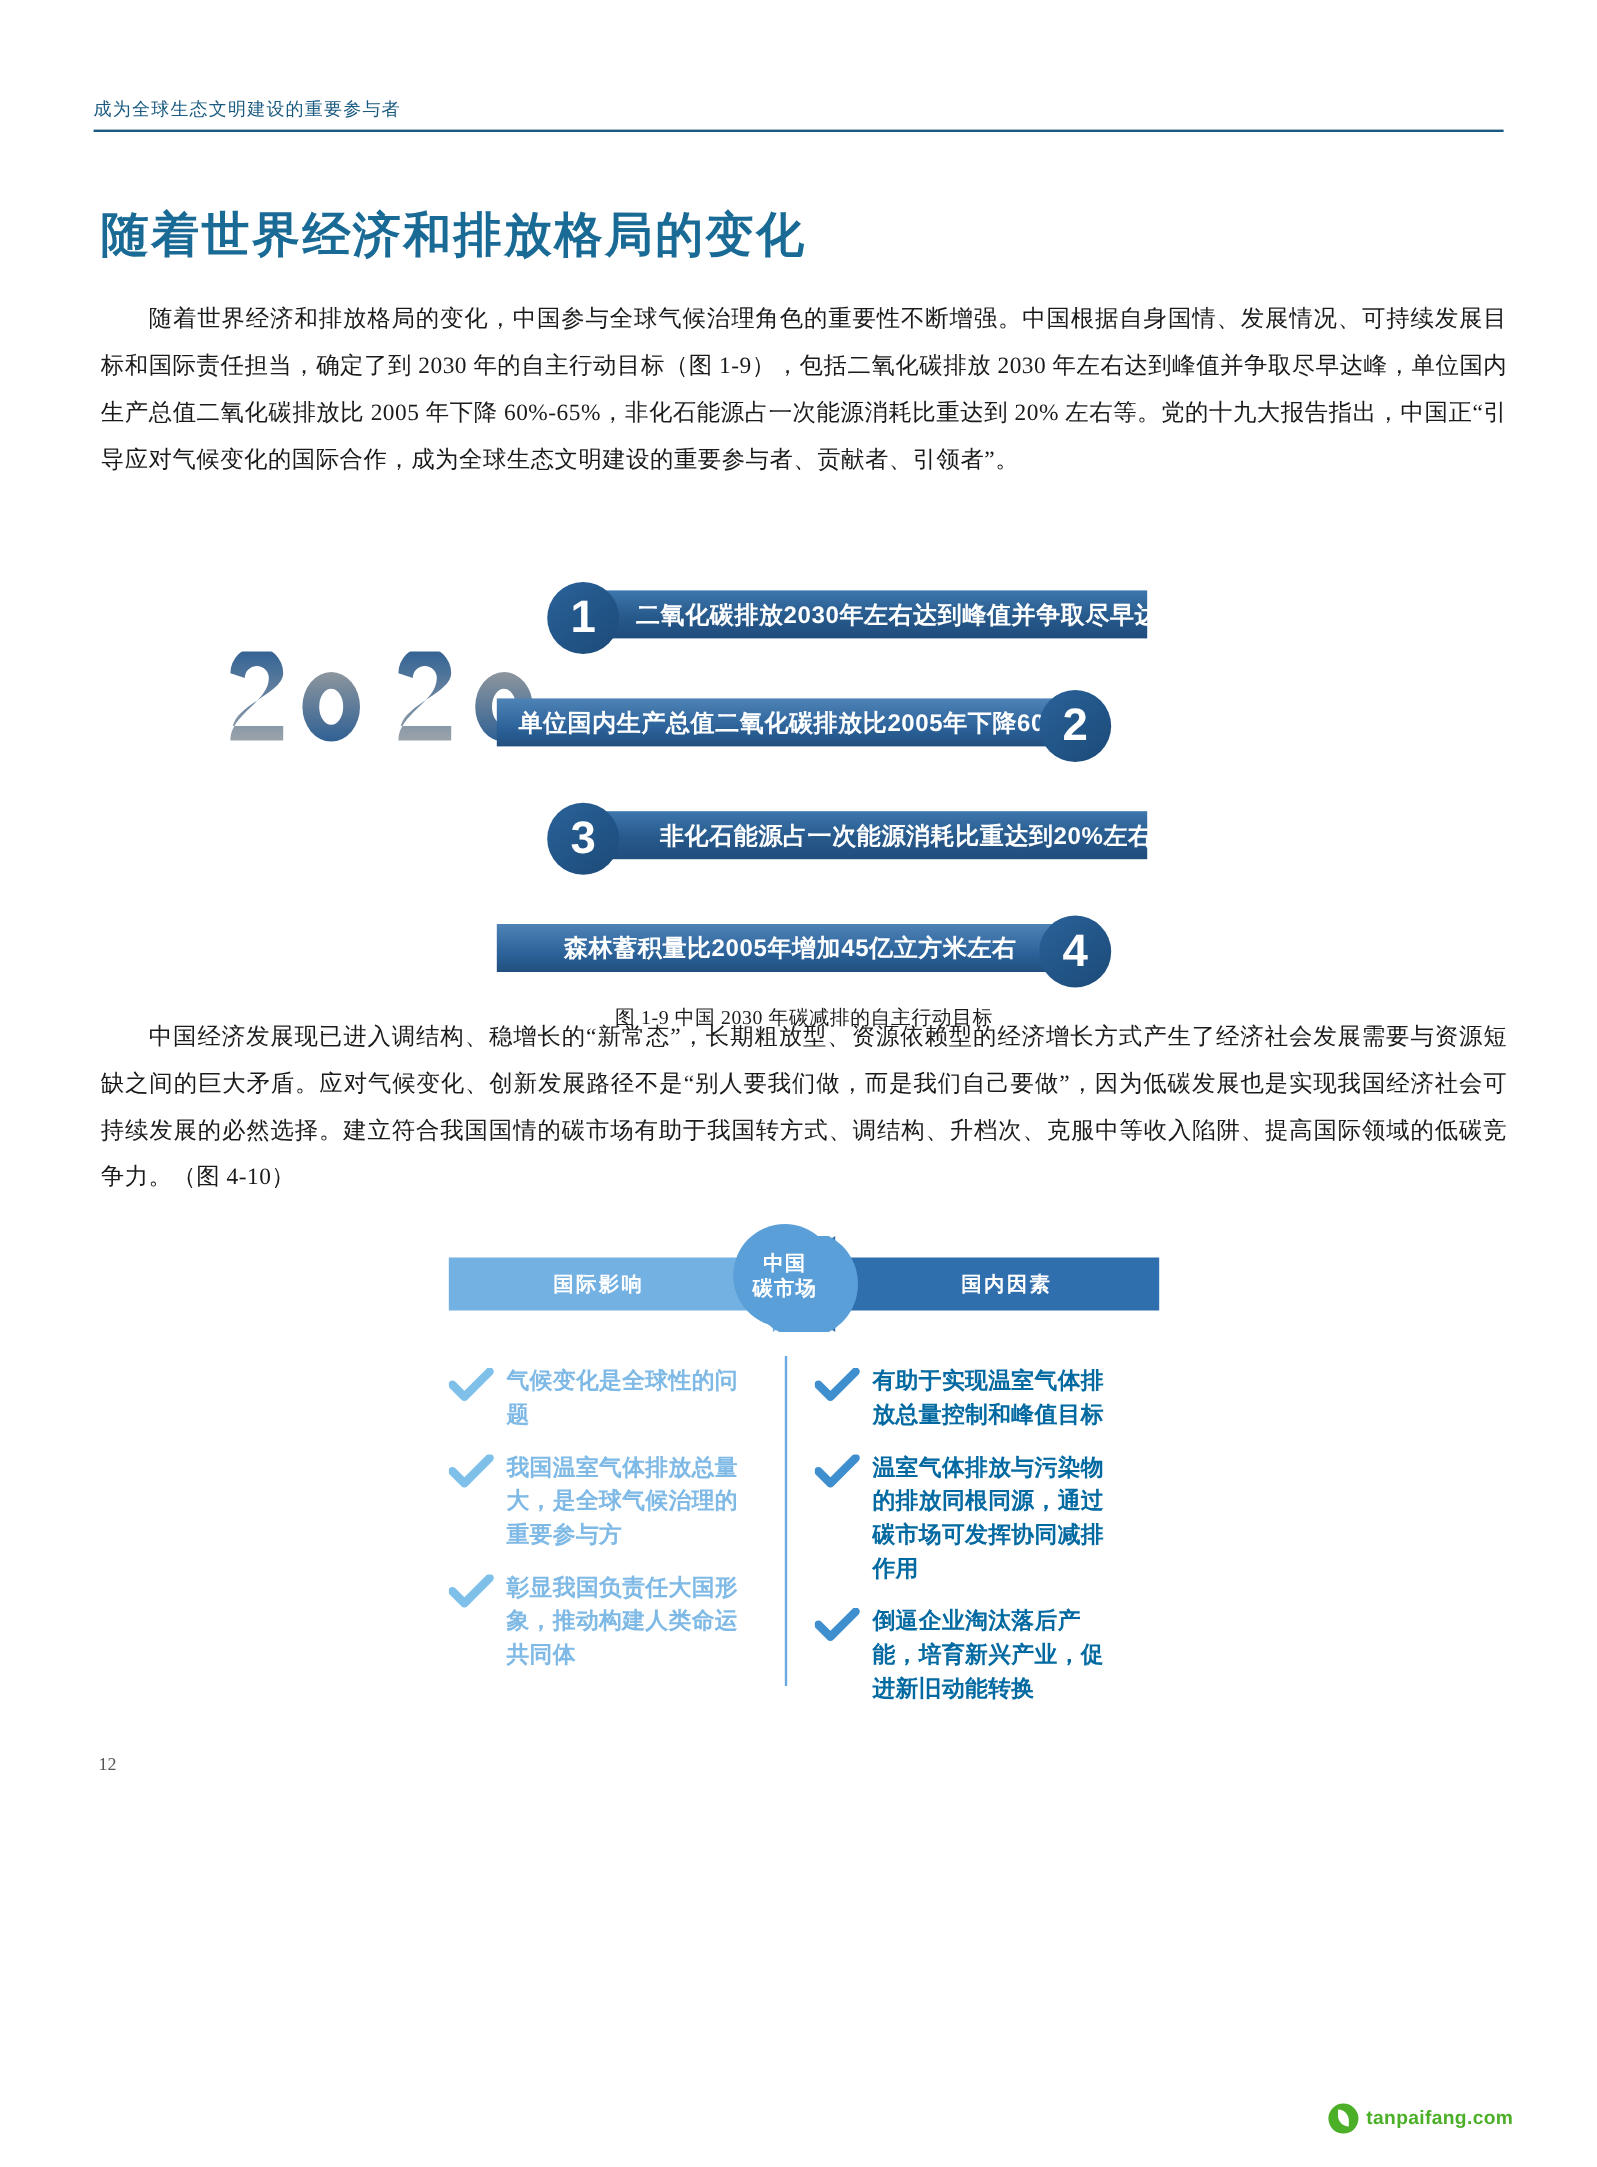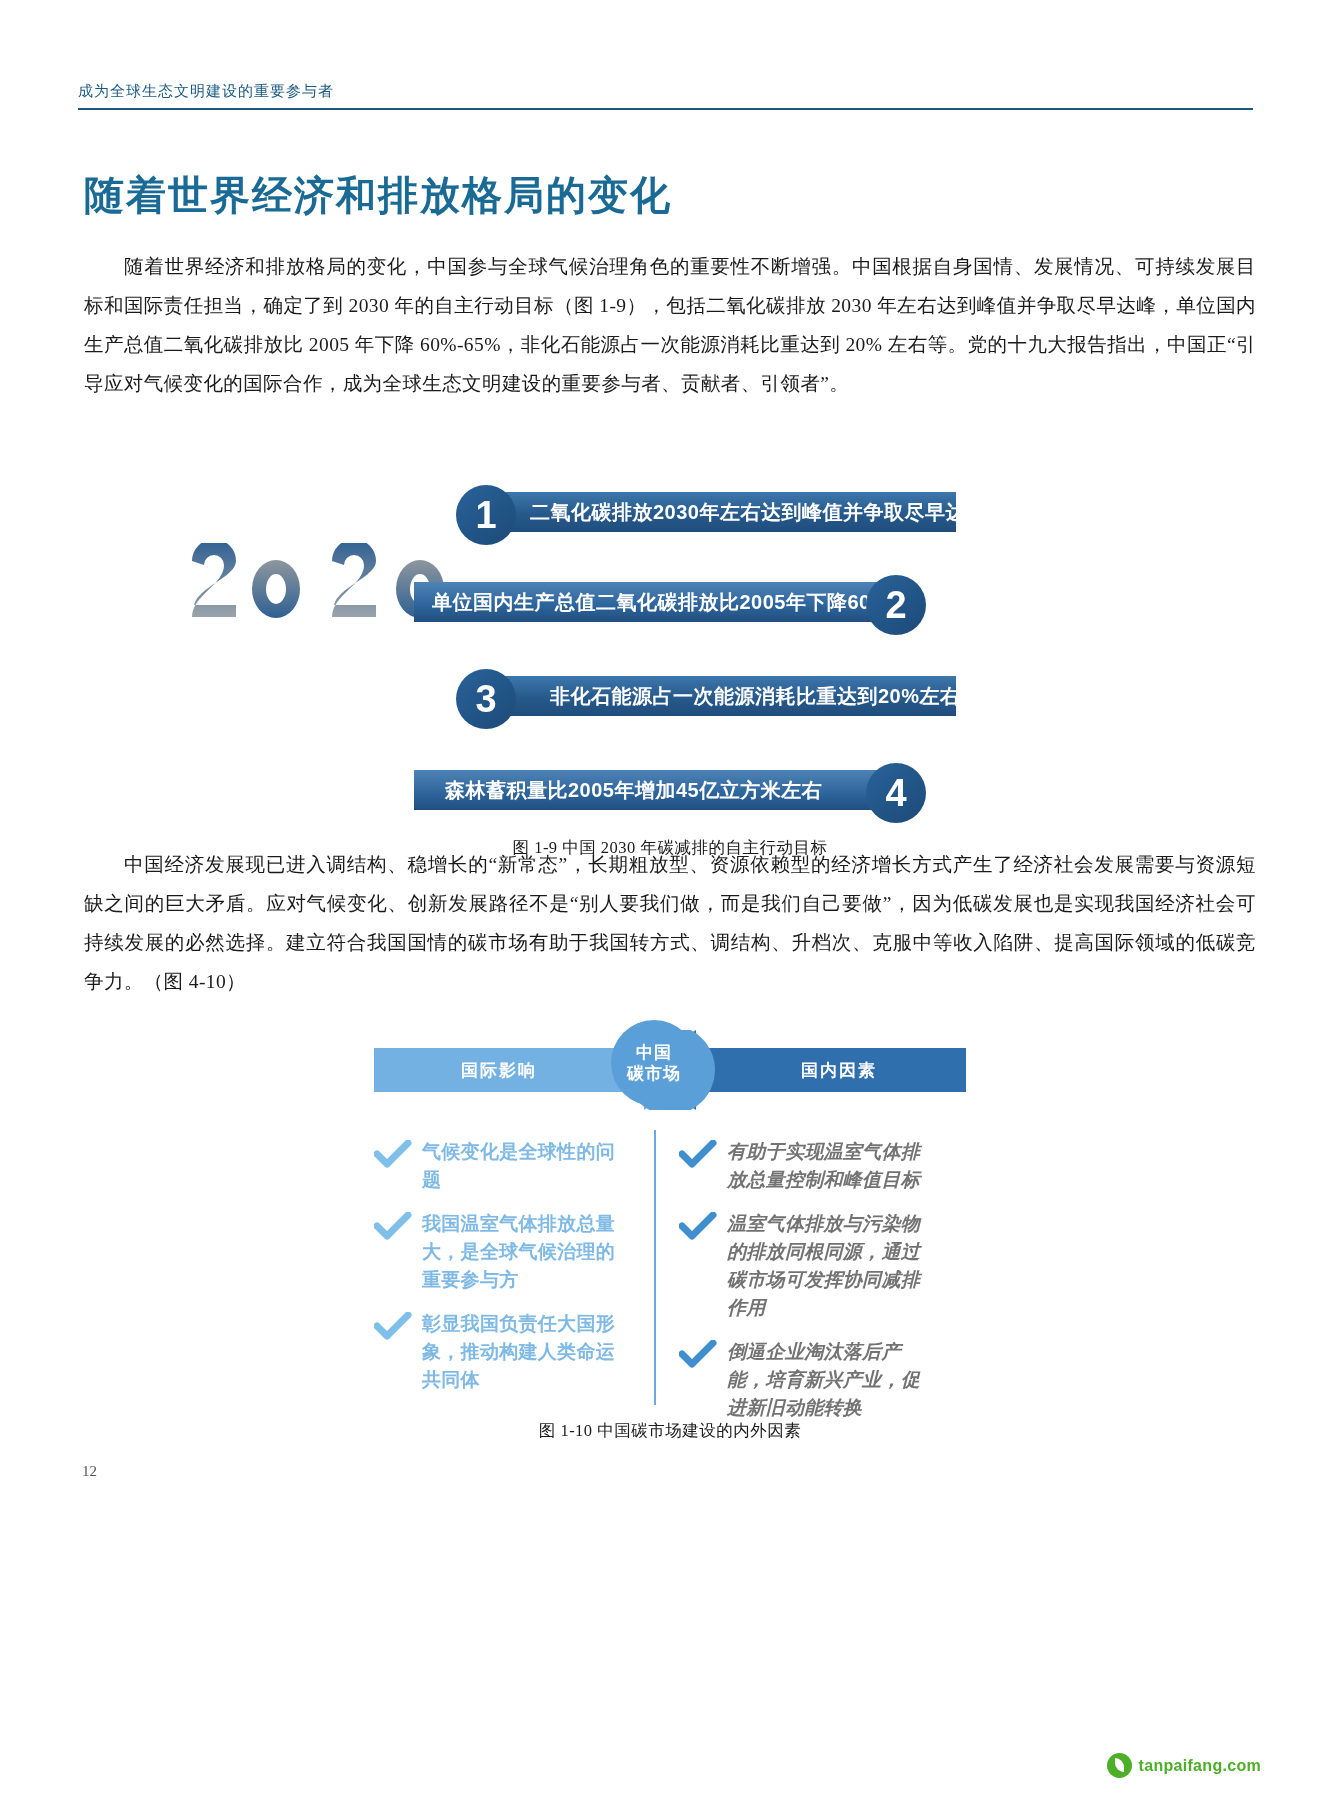--- a/index.html
+++ b/index.html
@@ -127,21 +127,21 @@
   .check-icon {
     position:absolute; left:0; top:2px;
     width:38px; height:30px;
   }
   .check-text {
     font-family:"Liberation Sans", sans-serif;
     font-size:19px; line-height:28px; font-weight:bold;
     letter-spacing:0.3px;
   }
   #col-left  .check-text { color:#7fb9e5; }
-  #col-right .check-text { color:#737373;font-style:italic; }
+  #col-right .check-text { color:#0369a1; }
 
   
   #page-number {
     position:absolute; left:82px; top:1463px;
     font-family:"Liberation Serif", serif;
     font-size:15px; color:#555555;
   }
   #watermark {
     position:absolute; right:70px; bottom:28px;
     display:flex; align-items:center; gap:7px;
@@ -219,21 +219,21 @@
   </div>
 
   <div class="bar-row" style="left:372px; top:244px; width:500px;">
     <div class="badge grad" style="left:0px;">3</div>
     <div class="bar-bg" style="left:42px; width:458px; padding-left:52px;">
       <span class="bar-text">非化石能源占一次能源消耗比重达到20%左右</span>
     </div>
   </div>
 
   <div class="bar-row" style="left:330px; top:338px; width:512px;">
-    <div class="bar-bg light" style="left:0px; width:470px; padding-left:31px;">
+    <div class="bar-bg light" style="left:0px; width:470px; padding-left:56px;">
       <span class="bar-text">森林蓄积量比2005年增加45亿立方米左右</span>
     </div>
     <div class="badge grad" style="left:452px;">4</div>
   </div>
 
   <div class="fig-caption" style="top:412px;">图 1-9 中国 2030 年碳减排的自主行动目标</div>
 </div>
 
 <p class="para" id="para-2">中国经济发展现已进入调结构、稳增长的“新常态”，长期粗放型、资源依赖型的经济增长方式产生了经济社会发展需要与资源短缺之间的巨大矛盾。应对气候变化、创新发展路径不是“别人要我们做，而是我们自己要做”，因为低碳发展也是实现我国经济社会可持续发展的必然选择。建立符合我国国情的碳市场有助于我国转方式、调结构、升档次、克服中等收入陷阱、提高国际领域的低碳竞争力。（图 4-10）</p>
 
@@ -304,21 +304,20 @@
     <div class="check-item">
       <span class="check-icon">
         <svg width="38" height="30" viewBox="0 0 38 30">
             <path d="M3 14 L13 24 L34 3" stroke="#3f8fcf" stroke-width="7" fill="none" stroke-linecap="round" stroke-linejoin="round"></path>
           </svg>
       </span>
       <span class="check-text">倒逼企业淘汰落后产能，培育新兴产业，促进新旧动能转换</span>
     </div>
   </div>
 
-  <div class="fig-caption" style="top:400px;">图 1-10 中国碳市场建设的内外因素</div>
 </div>
 
 <div id="page-number">12</div>
 
 <div id="watermark">
   <span id="wm-logo"></span>
   <span id="wm-text">tanpaifang.com</span>
 </div>
 
 </body></html>

